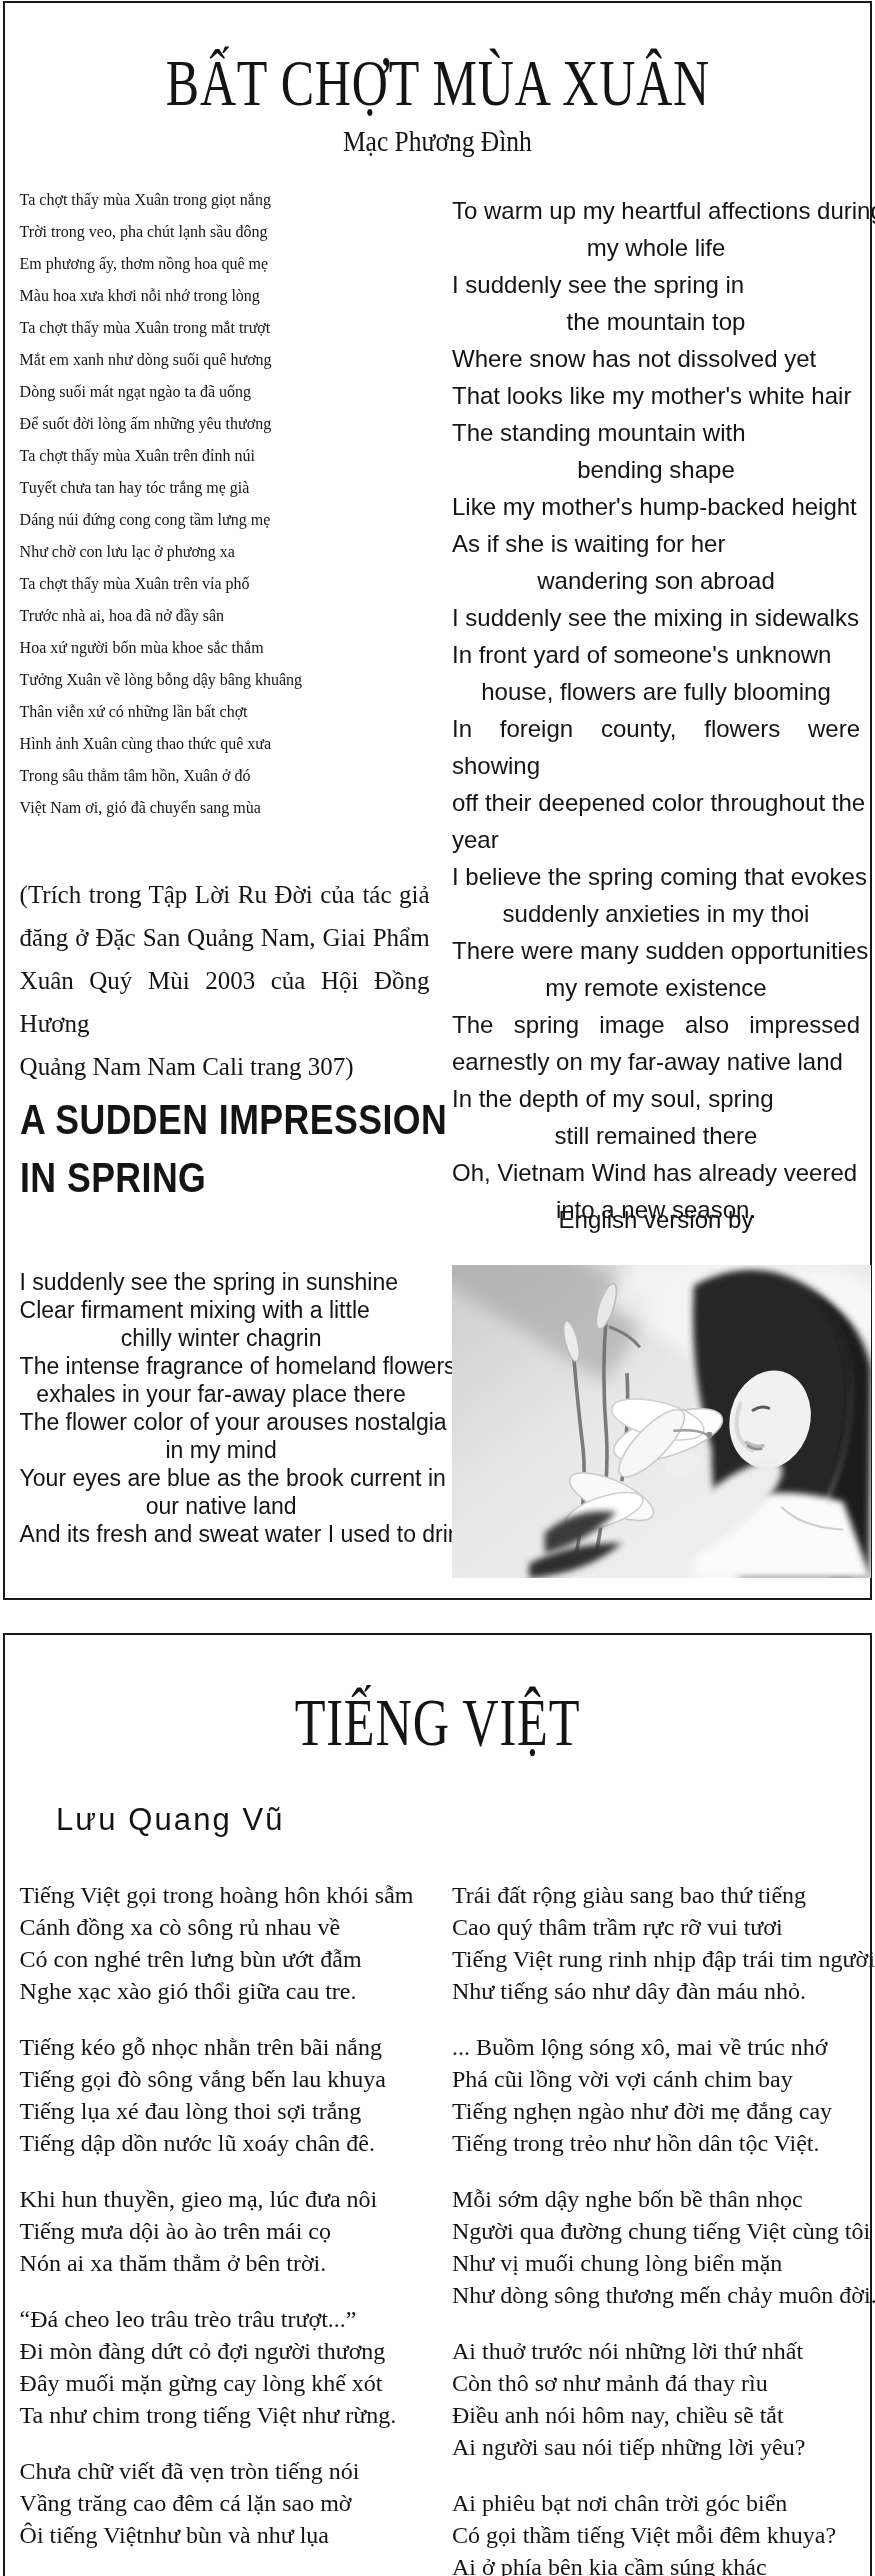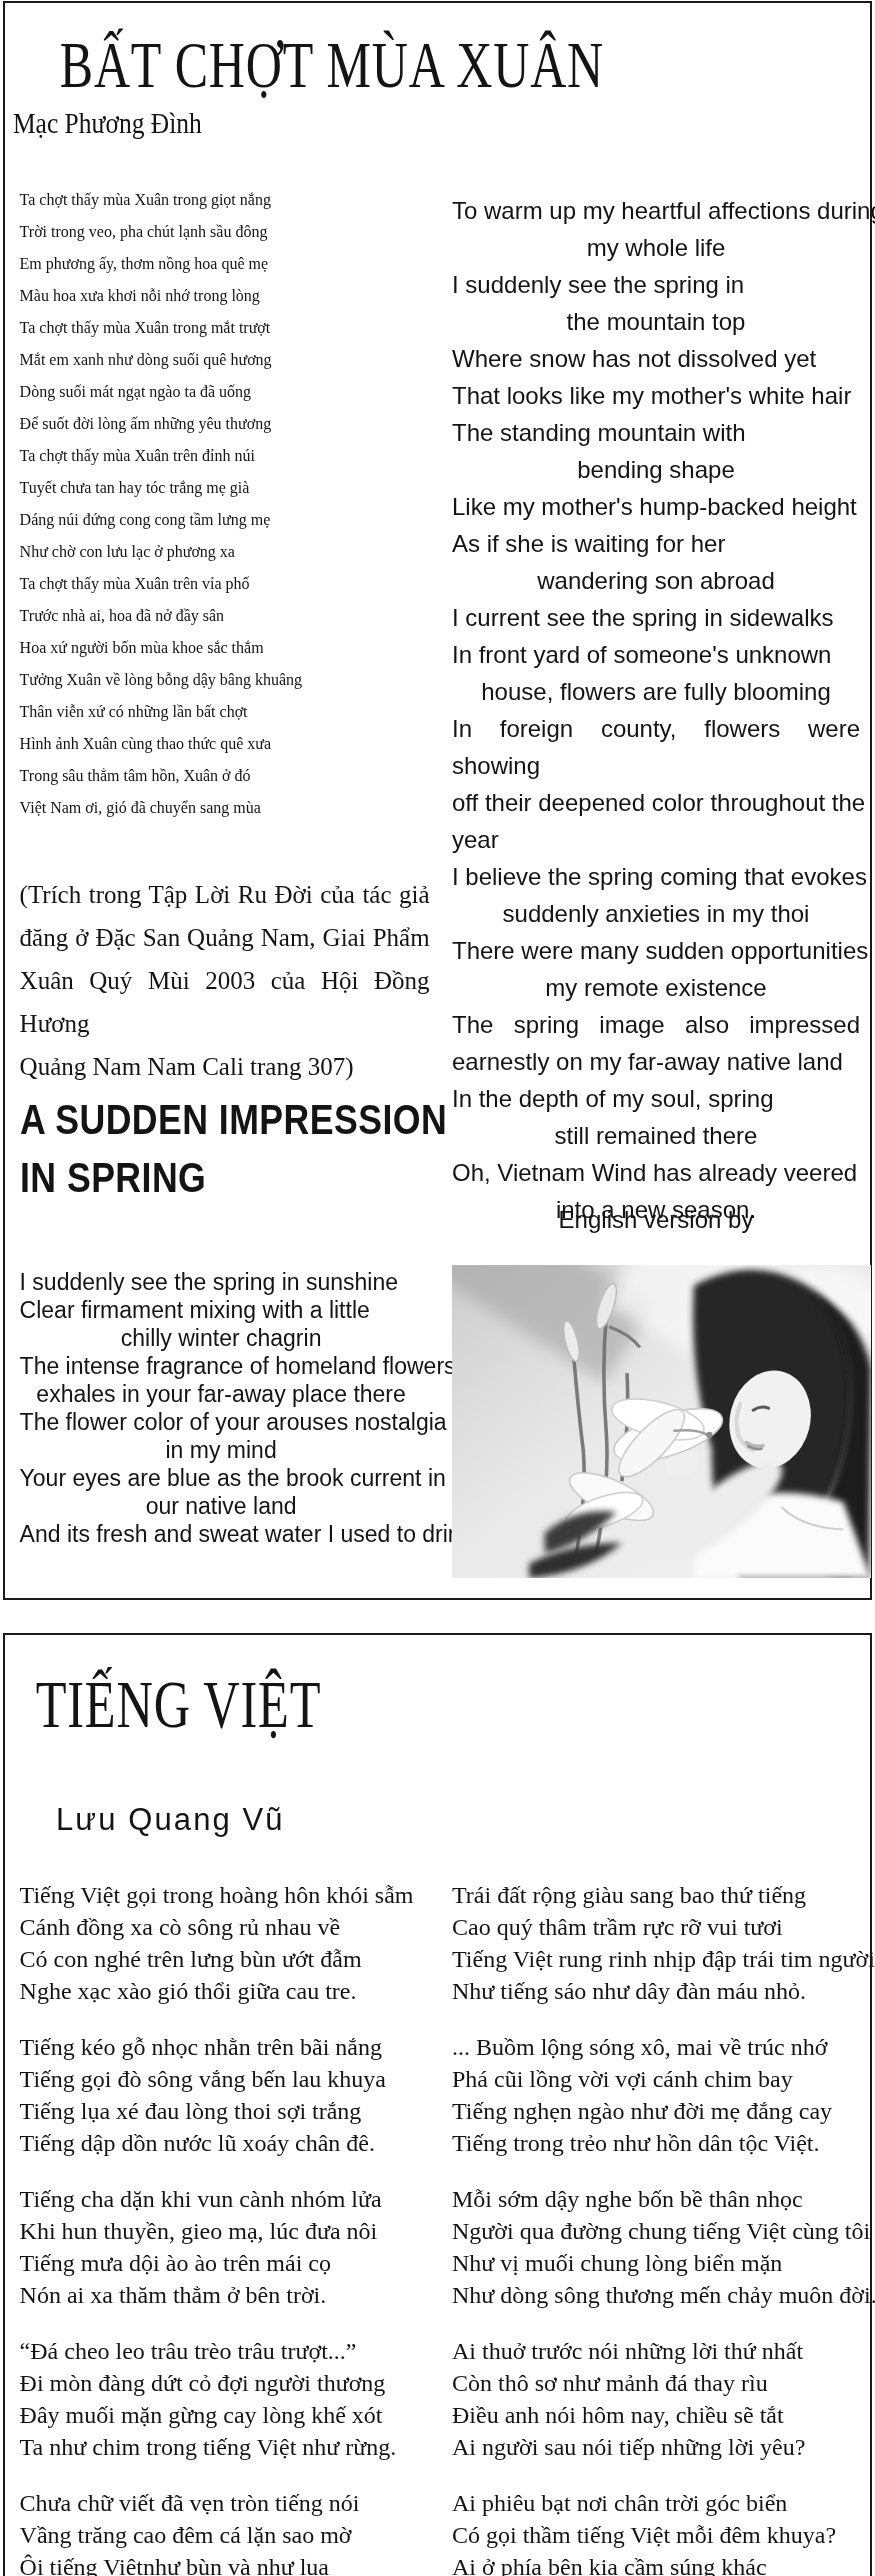--- a/index.html
+++ b/index.html
@@ -1,21 +1,21 @@
 <!DOCTYPE html>
 <html style="font-size:8.2px"><head>
 <meta charset="utf-8">
 <style>
   html,body{margin:0;padding:0;background:#fff;}
   .page{position:relative;width:875px;height:3240px;background:#fff;overflow:hidden;
         font-family:"Liberation Serif","DejaVu Serif",serif;color:#141414;}
   .box{position:absolute;left:3.1px;width:865px;border:2.1px solid #1a1a1a;background:#fff;}
   .box1{top:1px;height:1595px;}
   .box2{top:1633px;height:1638px;}
-  .center-row{position:absolute;left:0;width:100%;display:flex;}
+  .center-row{position:absolute;left:0;width:100%;display:flex;justify-content:center;margin-top:18px;}
   .big-title{font-size:61px;font-weight:400;letter-spacing:1px;transform:scale(0.82,1.08);transform-origin:center;white-space:nowrap;}
   .big-title2{font-size:63px;font-weight:400;letter-spacing:1px;transform:scale(0.80,1.08);transform-origin:center;white-space:nowrap;}
   .author1{font-size:29px;transform:scale(0.88,1.05);transform-origin:center;white-space:nowrap;}
   .author2{position:absolute;left:56px;top:1802px;font-family:"Liberation Sans","DejaVu Sans",sans-serif;
            font-size:31px;letter-spacing:2.1px;white-space:nowrap;}
   .poem{position:absolute;}
   .line{white-space:nowrap;}
   .r{text-align:center;}
   .j{text-align:justify;text-align-last:justify;white-space:normal;}
   .viet1{left:19.6px;top:184px;width:412px;font-size:16px;line-height:32px;}
@@ -105,21 +105,21 @@
       <div class="line r">my whole life</div>
       <div class="line">I suddenly see the spring in</div>
       <div class="line r">the mountain top</div>
       <div class="line">Where snow has not dissolved yet</div>
       <div class="line">That looks like my mother's white hair</div>
       <div class="line">The standing mountain with</div>
       <div class="line r">bending shape</div>
       <div class="line">Like my mother's hump-backed height</div>
       <div class="line">As if she is waiting for her</div>
       <div class="line r">wandering son abroad</div>
-      <div class="line">I current see the spring in sidewalks</div>
+      <div class="line">I suddenly see the mixing in sidewalks</div>
       <div class="line">In front yard of someone's unknown</div>
       <div class="line r">house, flowers are fully blooming</div>
       <div class="line j">In foreign county, flowers were showing</div>
       <div class="line">off their deepened color throughout the</div>
       <div class="line">year</div>
       <div class="line">I believe the spring coming that evokes</div>
       <div class="line r">suddenly anxieties in my thoi</div>
       <div class="line">There were many sudden opportunities in</div>
       <div class="line r">my remote existence</div>
       <div class="line j">The spring image also impressed</div>
@@ -210,21 +210,20 @@
         <div class="line">Có con nghé trên lưng bùn ướt đẫm</div>
         <div class="line">Nghe xạc xào gió thổi giữa cau tre.</div>
       </div>
       <div class="stanza">
         <div class="line">Tiếng kéo gỗ nhọc nhằn trên bãi nắng</div>
         <div class="line">Tiếng gọi đò sông vắng bến lau khuya</div>
         <div class="line">Tiếng lụa xé đau lòng thoi sợi trắng</div>
         <div class="line">Tiếng dập dồn nước lũ xoáy chân đê.</div>
       </div>
       <div class="stanza">
-        <div class="line">Tiếng cha dặn khi vun cành nhóm lửa</div>
         <div class="line">Khi hun thuyền, gieo mạ, lúc đưa nôi</div>
         <div class="line">Tiếng mưa dội ào ào trên mái cọ</div>
         <div class="line">Nón ai xa thăm thẳm ở bên trời.</div>
       </div>
       <div class="stanza">
         <div class="line">“Đá cheo leo trâu trèo trâu trượt...”</div>
         <div class="line">Đi mòn đàng dứt cỏ đợi người thương</div>
         <div class="line">Đây muối mặn gừng cay lòng khế xót</div>
         <div class="line">Ta như chim trong tiếng Việt như rừng.</div>
       </div>

